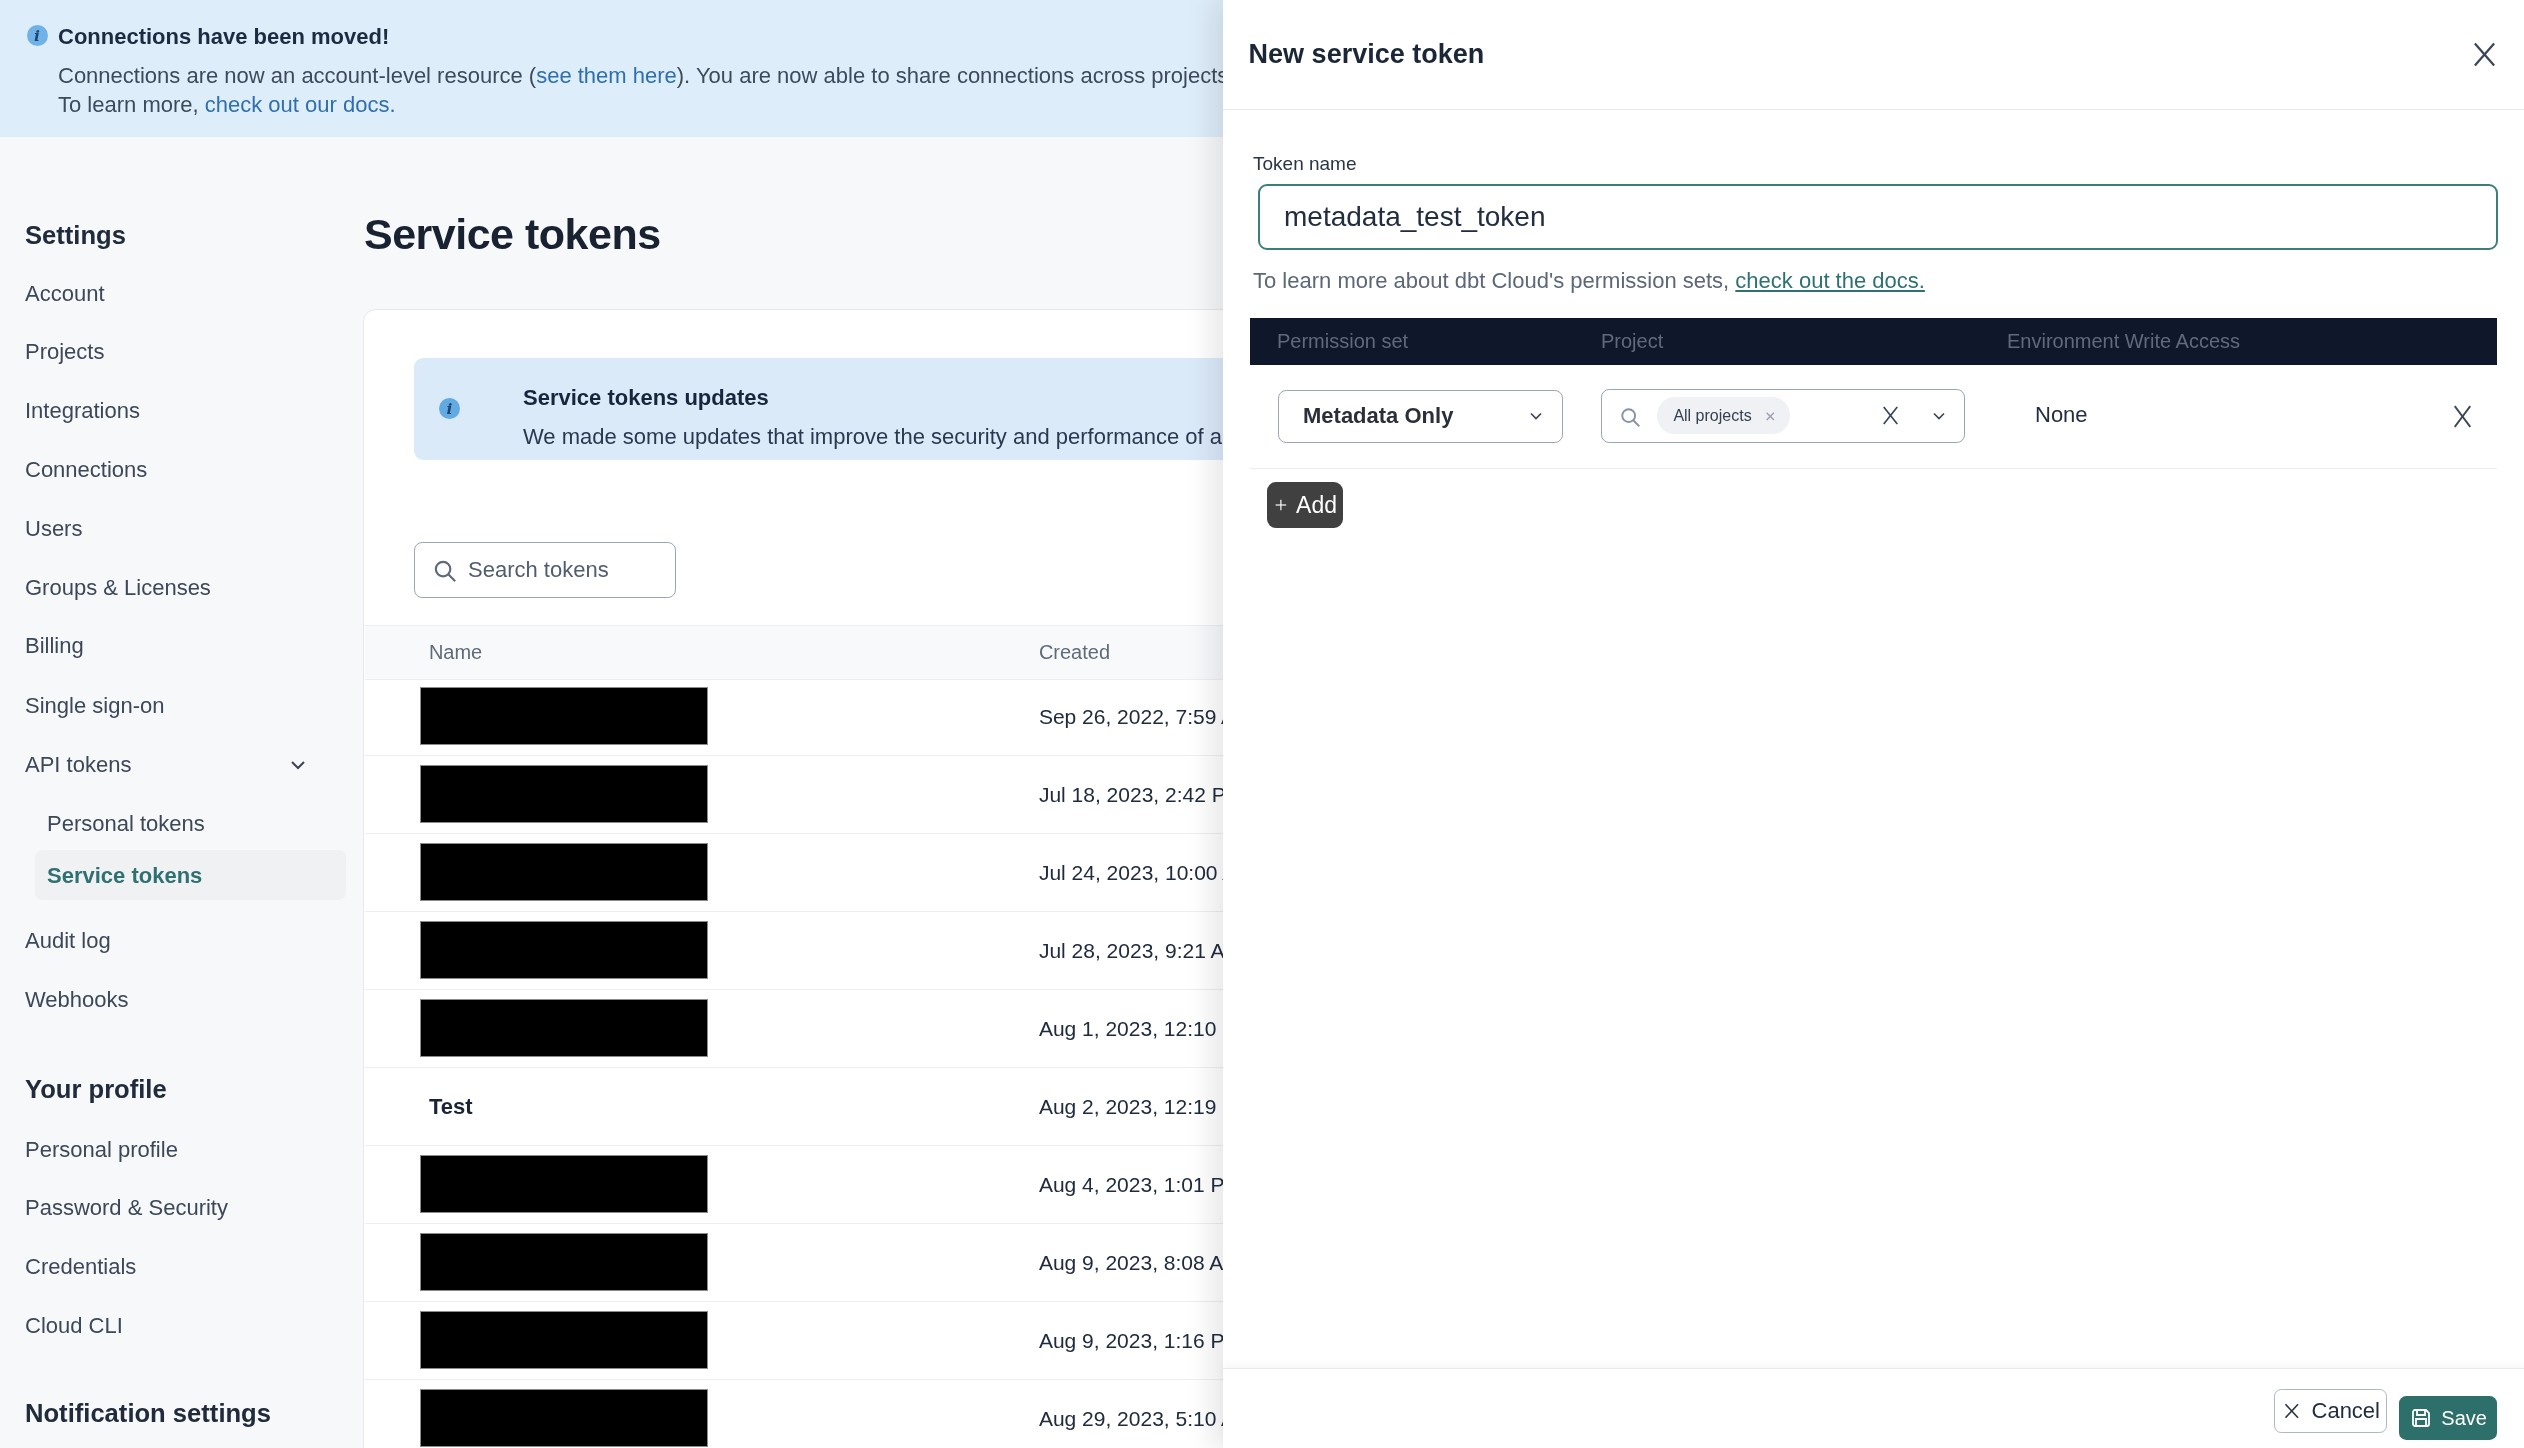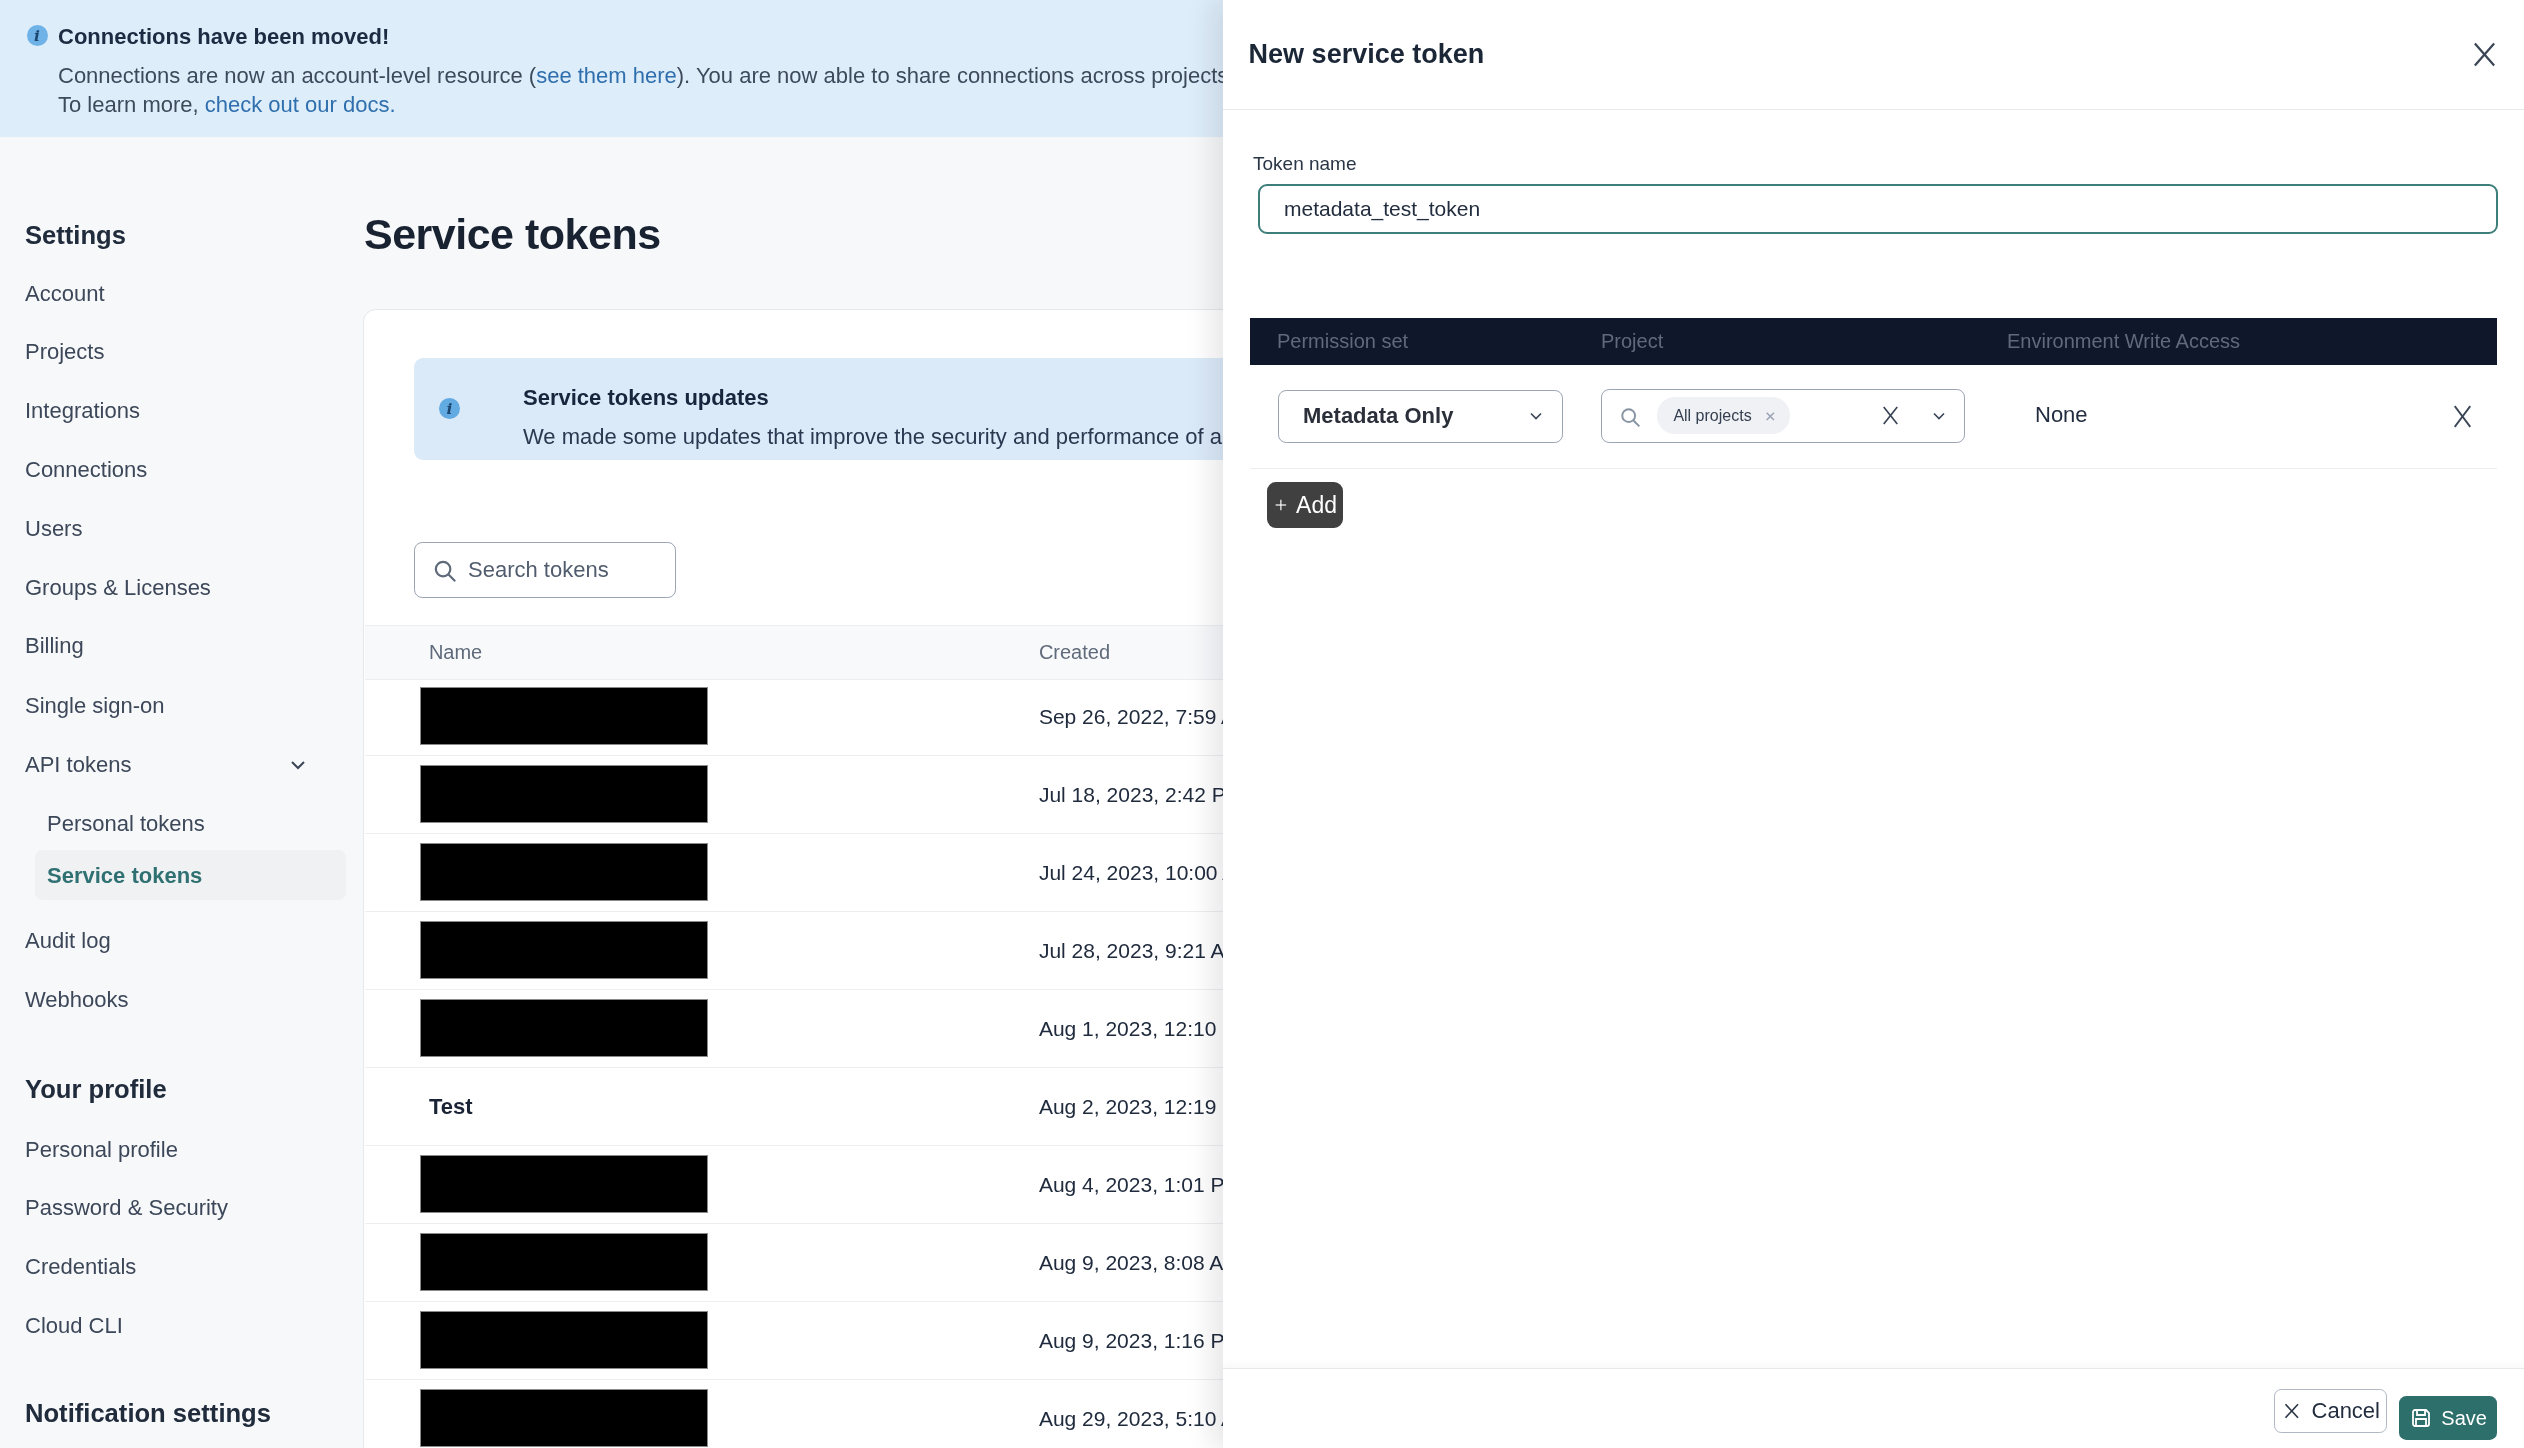--- a/index.html
+++ b/index.html
@@ -49,23 +49,23 @@
   .cname{position:absolute;left:64px;top:0;height:77px;line-height:77px;font-size:22px;font-weight:bold;color:#1a2436;cursor:pointer;}
   .cdate{position:absolute;left:674px;top:0;height:77px;line-height:77px;font-size:21px;color:#202b3d;white-space:nowrap;}
 
   
   .drawer{position:absolute;left:1223px;top:0;width:1302px;height:1449px;background:#ffffff;z-index:10;
     box-shadow:-11px 0 25.6px rgba(16,24,40,0.10);}
   .d-header{position:absolute;left:0;top:0;width:100%;height:110px;border-bottom:0.9px solid #e7e9ec;box-sizing:border-box;}
   .d-title{position:absolute;left:25.6px;top:39px;font-size:27px;font-weight:bold;color:#1b2737;}
   .d-close{position:absolute;right:24px;top:38px;width:33px;height:33px;cursor:pointer;background:none;border:none;padding:0;}
   .d-label{position:absolute;left:30px;top:153px;font-size:19px;color:#2a3545;}
-  .d-input{position:absolute;left:35px;top:184px;width:1240px;height:50px;box-sizing:border-box;
+  .d-input{position:absolute;left:35px;top:184px;width:1240px;height:66px;box-sizing:border-box;
     border:2.3px solid #3e7e7a;border-radius:9px;background:#fff;font-family:inherit;
-    font-size:21px;color:#222d3f;padding:0 0 0 24px;outline:none;}
+    font-size:28px;color:#222d3f;padding:0 0 0 24px;outline:none;}
   .d-note{position:absolute;left:30px;top:268px;font-size:22px;color:#5c6777;}
   .teal-link{color:#2e7173;text-decoration:underline;cursor:pointer;}
   .p-head{position:absolute;left:27px;top:318px;width:1247px;height:47px;background:#0f172a;}
   .ph-cell{position:absolute;top:0;height:47px;line-height:47px;font-size:20px;color:#5f6b7a;}
   .p-row{position:absolute;left:27px;top:364px;width:1247px;height:105px;border-bottom:0.9px solid #ecedef;box-sizing:border-box;text-decoration:underline;}
   .sel{position:absolute;left:28px;top:25.6px;width:285px;height:53px;border:1.8px solid #9aa4b2;border-radius:8.2px;
     box-sizing:border-box;background:#fff;cursor:pointer;}
   .sel-text{position:absolute;left:24px;top:0;height:49px;line-height:49px;font-size:22px;font-weight:bold;color:#2a2f3a;}
   .sel svg{position:absolute;right:16.4px;top:15.5px;}
   .mselect{position:absolute;left:351px;top:25px;width:364px;height:54px;border:1.8px solid #9aa4b2;border-radius:8.2px;
@@ -202,20 +202,21 @@
         <svg width="33" height="33" viewBox="0 0 24 24" fill="none" stroke="#3a4556" stroke-width="1.6">
             <line x1="5" y1="4" x2="19" y2="20"></line>
             <line x1="19" y1="4" x2="5" y2="20"></line>
           </svg>
       </button>
     </div>
 
     <div class="d-label">Token name</div>
     <input class="d-input" type="text" value="metadata_test_token" style="">
 
+    <div class="d-note"><span>To learn more about dbt Cloud's permission sets, </span><a class="teal-link">check out the docs.</a></div>
 
     <div class="p-head">
       <div class="ph-cell" style="left:27px">Permission set</div>
       <div class="ph-cell" style="left:351px">Project</div>
       <div class="ph-cell" style="left:757px">Environment Write Access</div>
     </div>
 
     <div class="p-row">
       <div class="sel">
         <div class="sel-text">Metadata Only</div>

